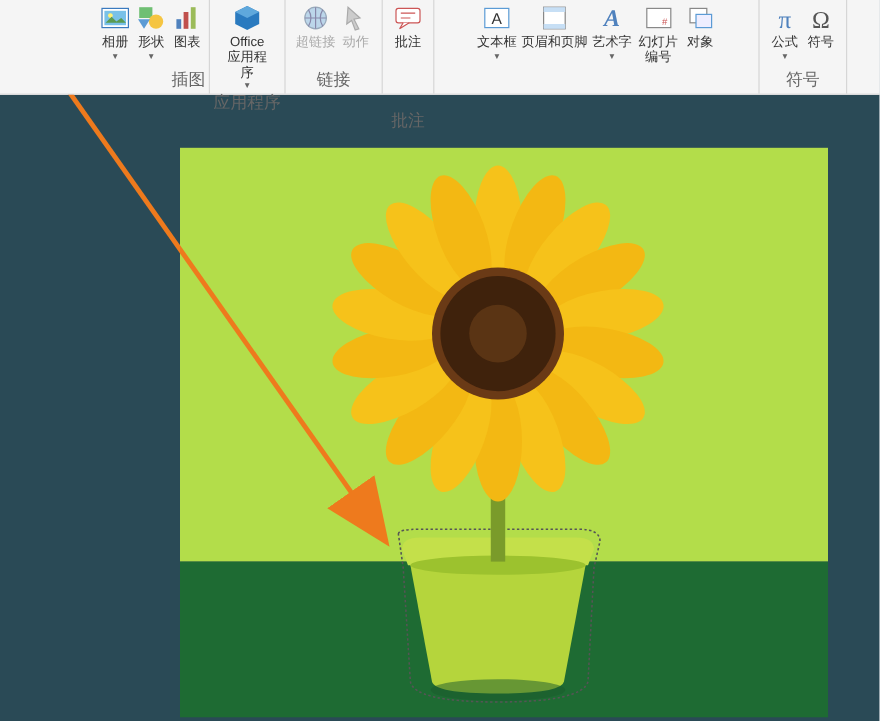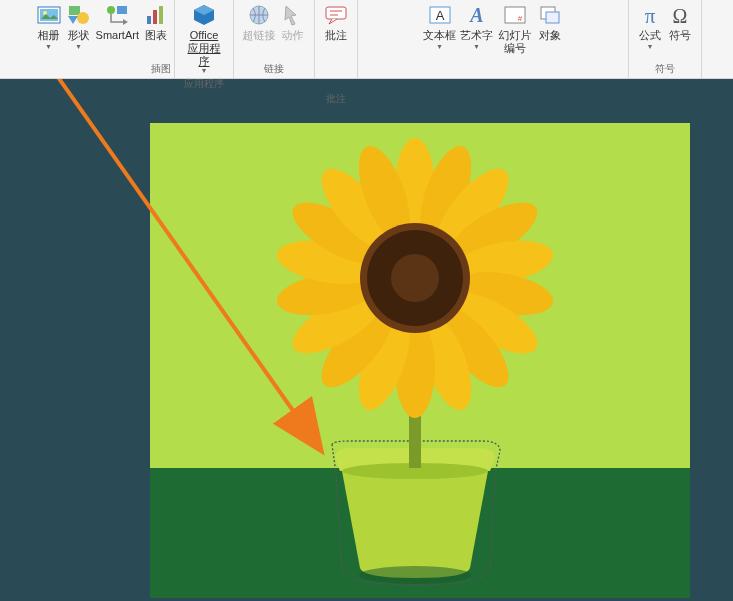--- a/index.html
+++ b/index.html
@@ -29,21 +29,21 @@
   }
   .group-body {
     display: flex;
     flex: 1;
     align-items: flex-start;
     justify-content: center;
   }
   .group-label {
     text-align: center;
     color: #666;
-    font-size: 10px;
+    font-size: 14px;
     padding: 1px 0 2px 0;
   }
   .btn {
     display: flex;
     flex-direction: column;
     align-items: center;
     justify-content: flex-start;
     padding: 1px 2px;
     color: #333;
     font-size: 11px;
@@ -118,52 +118,41 @@
               <circle cx="16" cy="14" r="6" fill="#f5c542"></circle>
               <polygon points="6,20 1,12 11,12" fill="#5b9bd5"></polygon>
             </svg>
         </span>
         <span class="lbl">形状</span>
         <span class="drop">▾</span>
       </div>
       <div class="btn">
         <span class="ico">
           <svg width="24" height="22" viewBox="0 0 24 22">
-              <circle cx="6" cy="6" r="4" fill="#6cc04a"></circle>
-              <rect x="12" y="2" width="10" height="8" fill="#5b9bd5"></rect>
-              <path d="M6 10 L6 18 L20 18" stroke="#888" fill="none" stroke-width="1.5"></path>
-              <polygon points="18,15 23,18 18,21" fill="#888"></polygon>
-            </svg>
-        </span>
-        <span class="lbl">SmartArt</span>
-      </div>
-      <div class="btn">
-        <span class="ico">
-          <svg width="24" height="22" viewBox="0 0 24 22">
               <rect x="3" y="12" width="4" height="8" fill="#4f81bd"></rect>
               <rect x="9" y="6" width="4" height="14" fill="#c0504d"></rect>
               <rect x="15" y="2" width="4" height="18" fill="#9bbb59"></rect>
             </svg>
         </span>
         <span class="lbl">图表</span>
       </div>
     </div>
     <div class="group-label">插图</div>
   </div>
 
   <div class="group" style="min-width:52px;">
     <div class="group-body">
       <div class="btn">
         <span class="ico">
           <svg width="24" height="22" viewBox="0 0 24 22">
               <polygon points="12,1 22,6 22,16 12,21 2,16 2,6" fill="#2a7abf"></polygon>
               <polygon points="12,1 22,6 12,11 2,6" fill="#5fa8dc"></polygon>
             </svg>
         </span>
-        <span class="lbl twoline" style="white-space:pre-line;text-decoration:underline;">Office
+        <span class="lbl twoline" style="white-space:pre-line;">Office
 应用程序</span>
         <span class="drop" style="margin-top:-1px;">▾</span>
       </div>
     </div>
     <div class="group-label">应用程序</div>
   </div>
 
   <div class="group" style="min-width:74px;">
     <div class="group-body">
       <div class="btn disabled">
@@ -208,20 +197,30 @@
     <div class="group-body">
       <div class="btn">
         <span class="ico">
           <svg width="24" height="22" viewBox="0 0 24 22">
               <rect x="2" y="3" width="20" height="16" fill="#fff" stroke="#5b9bd5"></rect>
               <text x="12" y="16" font-size="13" text-anchor="middle" fill="#333" font-family="sans-serif">A</text>
             </svg>
         </span>
         <span class="lbl">文本框</span>
         <span class="drop">▾</span>
+      </div>
+      <div class="btn">
+        <span class="ico">
+          <svg width="24" height="22" viewBox="0 0 24 22">
+              <rect x="3" y="2" width="18" height="18" fill="#fff" stroke="#888"></rect>
+              <rect x="3" y="2" width="18" height="4" fill="#c7dff5"></rect>
+              <rect x="3" y="16" width="18" height="4" fill="#c7dff5"></rect>
+            </svg>
+        </span>
+        <span class="lbl">页眉和页脚</span>
       </div>
       <div class="btn">
         <span class="ico">
           <svg width="24" height="22" viewBox="0 0 24 22">
               <text x="12" y="18" font-size="20" text-anchor="middle" font-style="italic" fill="#4f81bd" font-family="serif" font-weight="bold">A</text>
             </svg>
         </span>
         <span class="lbl">艺术字</span>
         <span class="drop">▾</span>
       </div>

